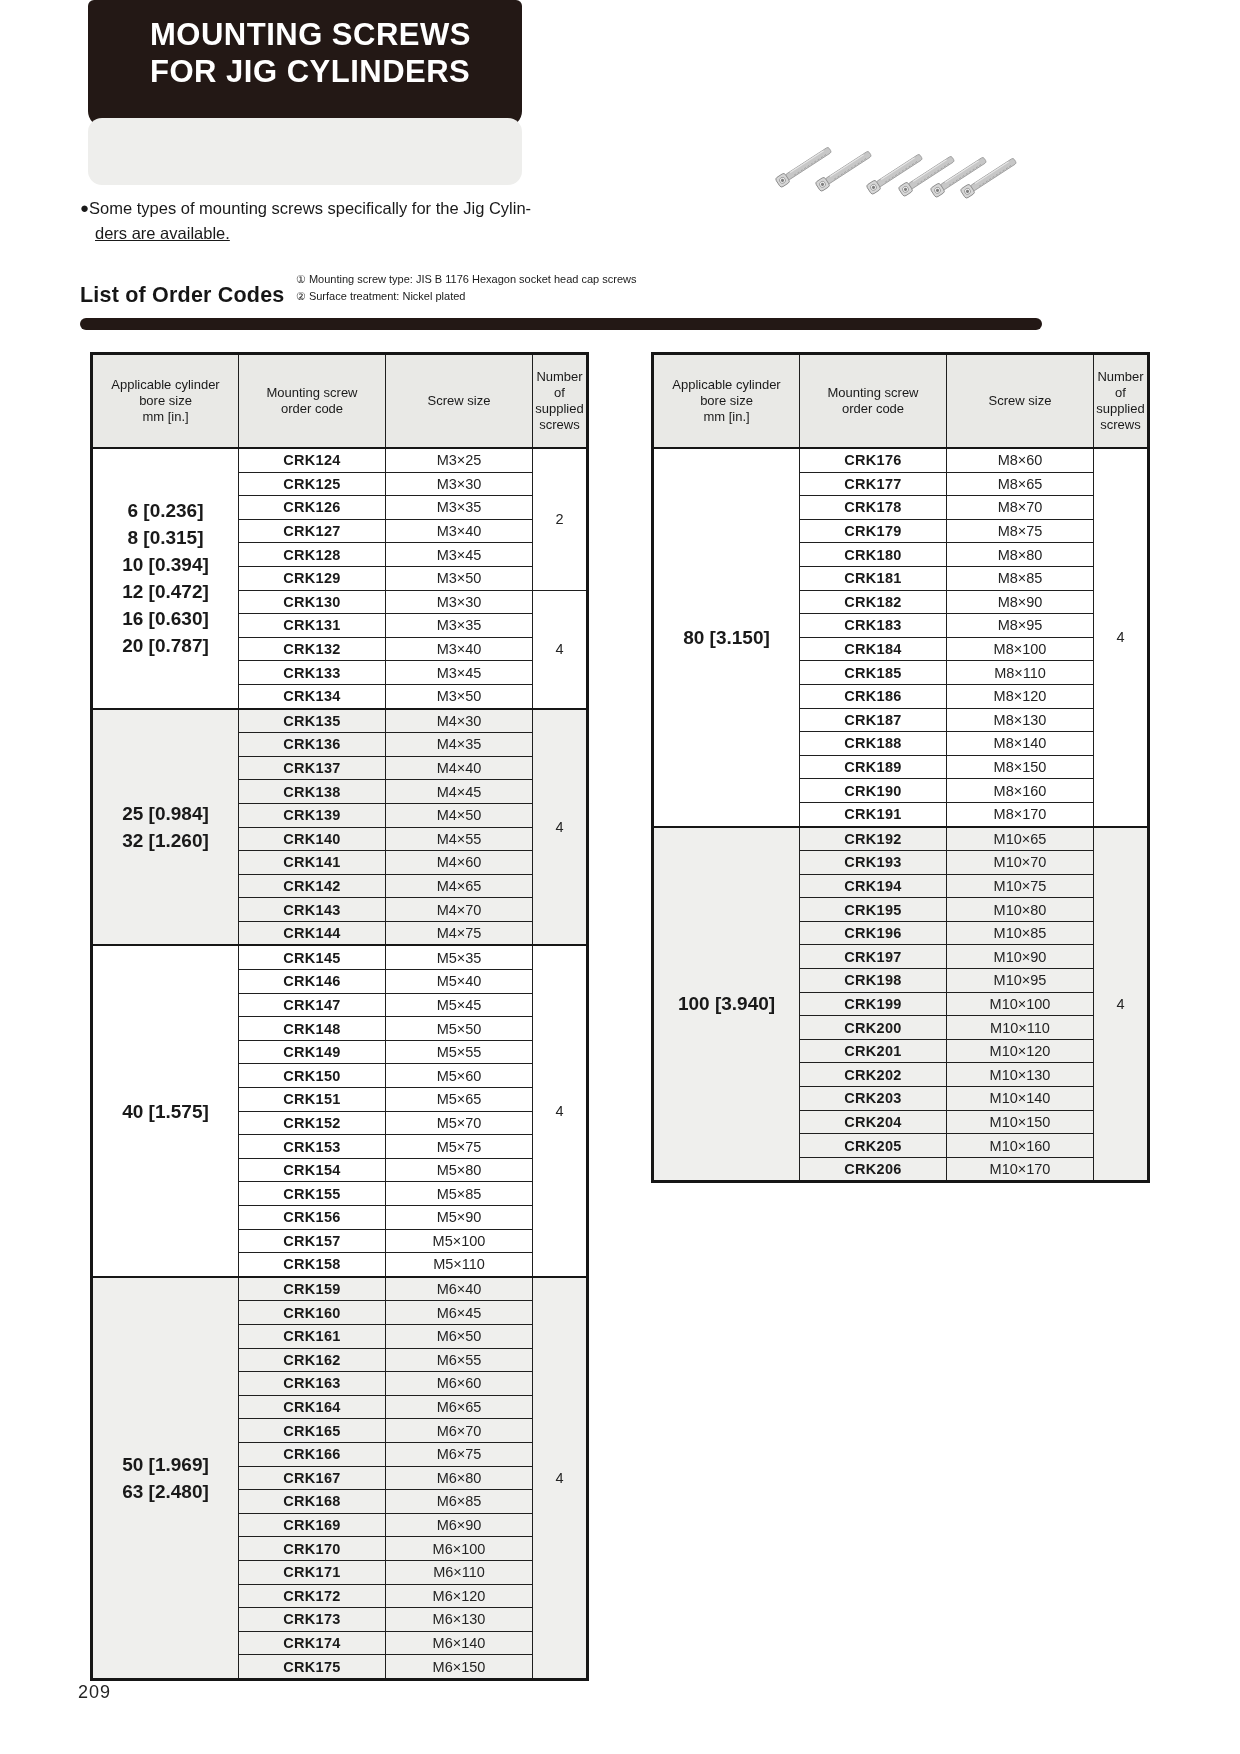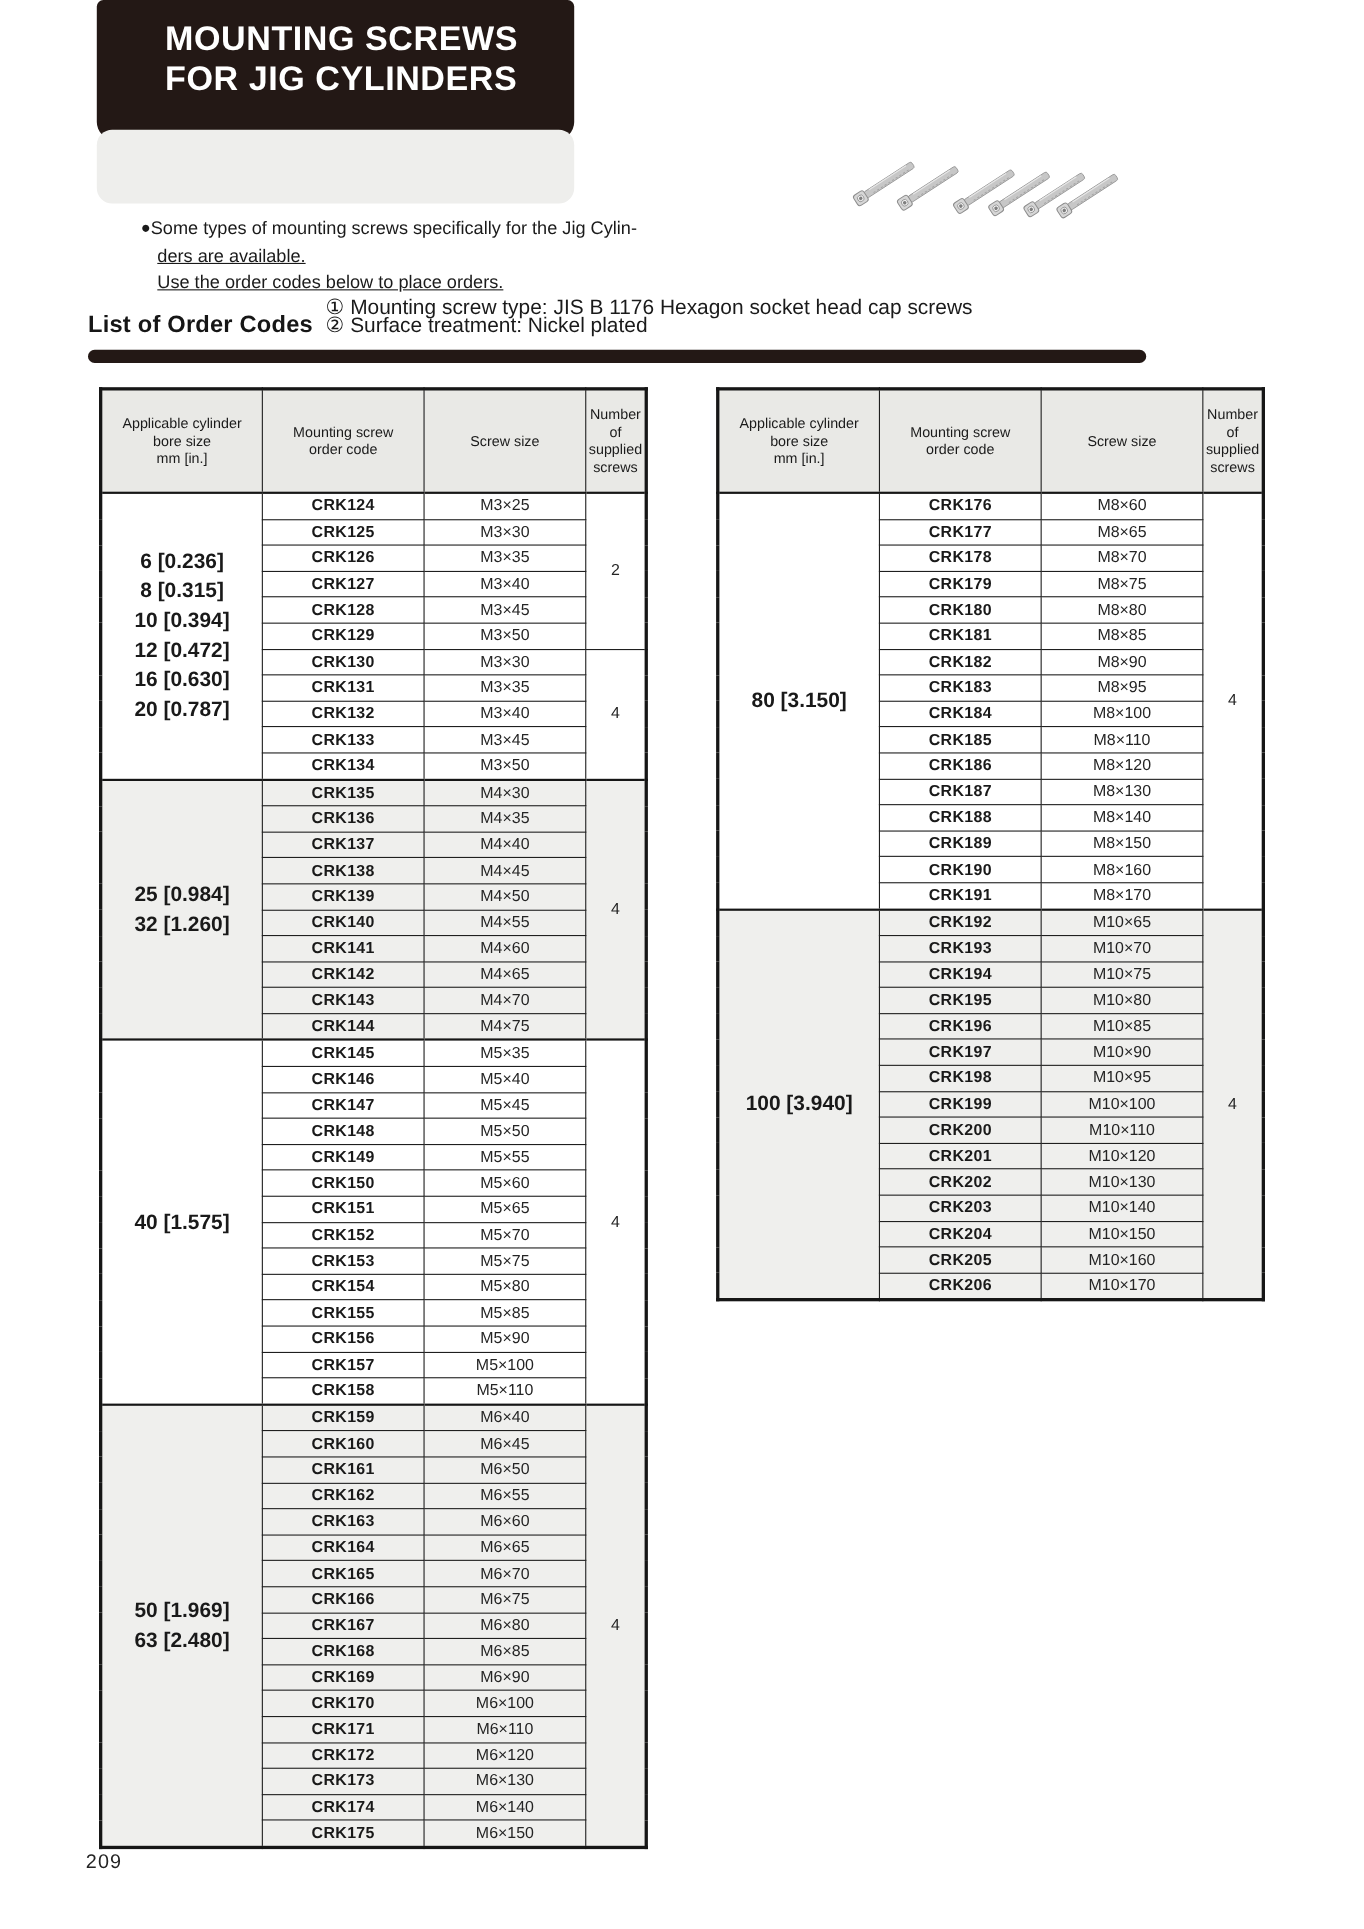--- a/index.html
+++ b/index.html
@@ -16,29 +16,29 @@
     position:absolute;left:62px;top:16px;color:#ffffff;
     font-size:31px;font-weight:bold;line-height:37px;letter-spacing:.5px;
     white-space:pre-line;
   }
   .gray-box{
     position:absolute;left:88px;top:118px;width:434px;height:67px;
     background:#eeeeec;border-radius:14px;
   }
   .screws{position:absolute;left:755px;top:125px;width:265px;height:80px;}
   
-  .intro{position:absolute;left:80px;top:196px;font-size:16.5px;line-height:24.5px;color:#1a1a1a;margin-left:48px;}
+  .intro{position:absolute;left:80px;top:196px;font-size:16.5px;line-height:24.5px;color:#1a1a1a;}
   .intro .line{white-space:pre;}
   .intro .cont{padding-left:15px;text-decoration:underline;}
   .bullet{font-size:15px;vertical-align:1px;}
   .section-heading{
     position:absolute;left:80px;top:283px;font-size:21.5px;font-weight:bold;color:#161616;
     letter-spacing:.2px;
   }
-  .notes{position:absolute;left:296px;top:271px;font-size:19px;line-height:17px;color:#1a1a1a;}
+  .notes{position:absolute;left:296px;top:271px;font-size:11px;line-height:17px;color:#1a1a1a;}
   .bar{
     position:absolute;left:80px;top:318px;width:962px;height:12px;
     background:#231815;border-radius:6px;
   }
   
   table.tbl{
     position:absolute;top:352px;border-collapse:collapse;table-layout:fixed;
     border:3px solid #161616;
     padding-left:32px;
   }
@@ -87,21 +87,20 @@
   <use href="#screw" transform="translate(68,59) rotate(-33)"></use>
   <use href="#screw" transform="translate(119,62) rotate(-33)"></use>
   <use href="#screw" transform="translate(151,64) rotate(-33)"></use>
   <use href="#screw" transform="translate(183,65) rotate(-33)"></use>
   <use href="#screw" transform="translate(213,66) rotate(-33)"></use>
 </svg>
 
 <div class="intro">
   <div class="line"><span class="bullet">●</span><span>Some types of mounting screws specifically for the Jig Cylin-</span></div>
   <div class="line cont">ders are available.</div>
-  <div class="line cont">Use the order codes below to place orders.</div>
 </div>
 
 <div class="section-heading">List of Order Codes</div>
 <div class="notes">
   <div>① Mounting screw type: JIS B 1176 Hexagon socket head cap screws</div>
   <div>② Surface treatment: Nickel plated</div>
 </div>
 <div class="bar"></div>
 
 <table class="tbl" id="left-table">

